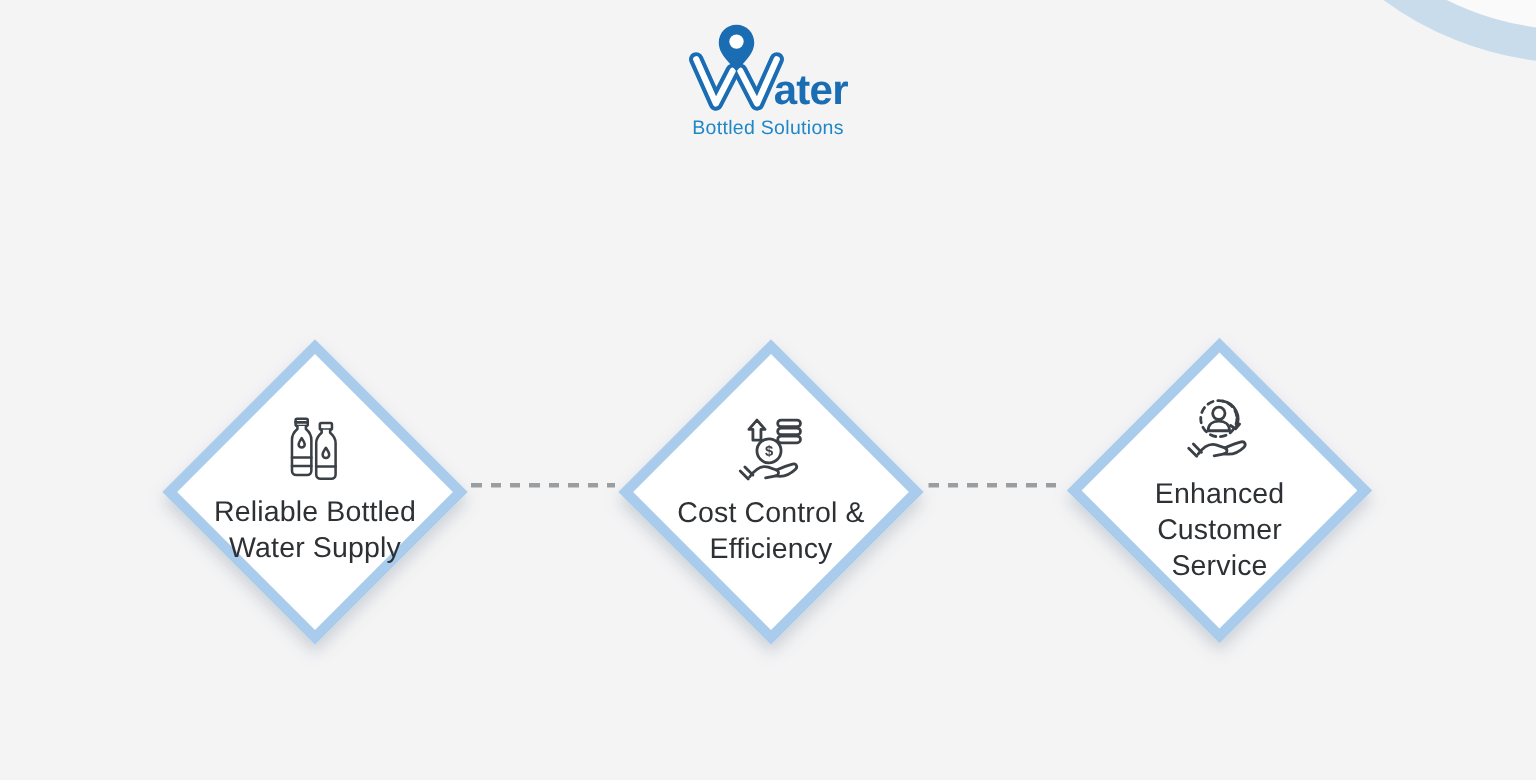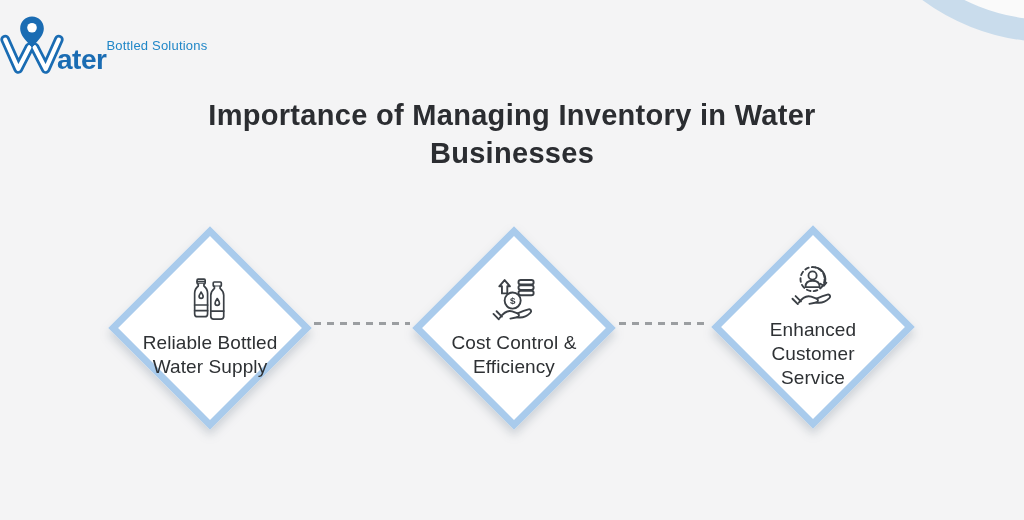--- a/index.html
+++ b/index.html
@@ -9,21 +9,21 @@
   }
   html,body{margin:0;padding:0;}
   body{font-family:"Liberation Sans","DejaVu Sans",sans-serif;}
   .canvas{position:relative;width:1024px;height:520px;background:var(--background,#f4f4f5);overflow:hidden;}
 
   
   .corner-ring{position:absolute;left:835px;top:-388px;width:386px;height:386px;
     border:22px solid var(--corner-ring,#c9dcec);border-radius:50%;background:rgba(255,255,255,.5);}
 
   
-  .logo{position:absolute;top:14px;left:0;right:0;display:flex;flex-direction:row;align-items:center;}
+  .logo{position:absolute;top:14px;left:0;right:0;display:flex;flex-direction:column;align-items:center;}
   .logo-row{display:flex;align-items:flex-end;}
   .logo-mark{width:64px;height:62px;display:block;}
   .logo-suffix{font-size:28px;font-weight:700;color:var(--brand-blue,#1a6cb3);line-height:1;
     margin-left:-7px;margin-bottom:2px;letter-spacing:-.5px;}
   .logo-tagline{font-size:13px;font-weight:500;color:var(--brand-blue-light,#1f86c7);
     margin-top:1px;letter-spacing:.2px;}
 
   
   .title{position:absolute;top:96px;left:0;width:100%;margin:0;text-align:center;
     font-size:29px;font-weight:600;line-height:1.32;letter-spacing:.3px;
@@ -70,22 +70,20 @@
         <path d="M8 40 L28.5 86 L46 52" stroke="#ffffff" stroke-width="6.5" fill="none" stroke-linecap="round" stroke-linejoin="round"></path>
         <path d="M54 52 L71.5 86 L92 40" stroke="#ffffff" stroke-width="6.5" fill="none" stroke-linecap="round" stroke-linejoin="round"></path>
         <path d="M50 4 C39.5 4 31.5 12.3 31.5 22.6 C31.5 30.4 36.3 36.7 41.8 43 L50 52.5 L58.2 43 C63.7 36.7 68.5 30.4 68.5 22.6 C68.5 12.3 60.5 4 50 4 Z" fill="#1a6cb3"></path>
         <circle cx="50" cy="21.5" r="7.5" fill="#ffffff"></circle>
       </svg>
       <span class="logo-suffix">ater</span>
     </div>
     <div class="logo-tagline">Bottled Solutions</div>
   </header>
 
-  <h1 class="title">Importance of Managing Inventory in Water
-Businesses</h1>
 
   <div class="connector connector-1"></div>
   <div class="connector connector-2"></div>
 
   <div class="diamond diamond-1">
     <div class="diamond-content">
       <svg class="step-icon" width="42" height="46" viewBox="0 0 52 56" xmlns="http://www.w3.org/2000/svg">
         <rect class="li" x="30" y="5" width="10" height="5.5" rx="1.2"></rect>
         <path class="li li-fill" d="M31.5 10.5 V13 C28.5 15.5 27 18 27 21.5 V47.5 C27 49.5 28.5 51 30.5 51 H39.5 C41.5 51 43 49.5 43 47.5 V21.5 C43 18 41.5 15.5 38.5 13 V10.5"></path>
         <path class="li" d="M35 25.5 C33.2 28.2 32.3 29.7 32.3 31.2 A2.7 2.7 0 0 0 37.7 31.2 C37.7 29.7 36.8 28.2 35 25.5 Z"></path>

